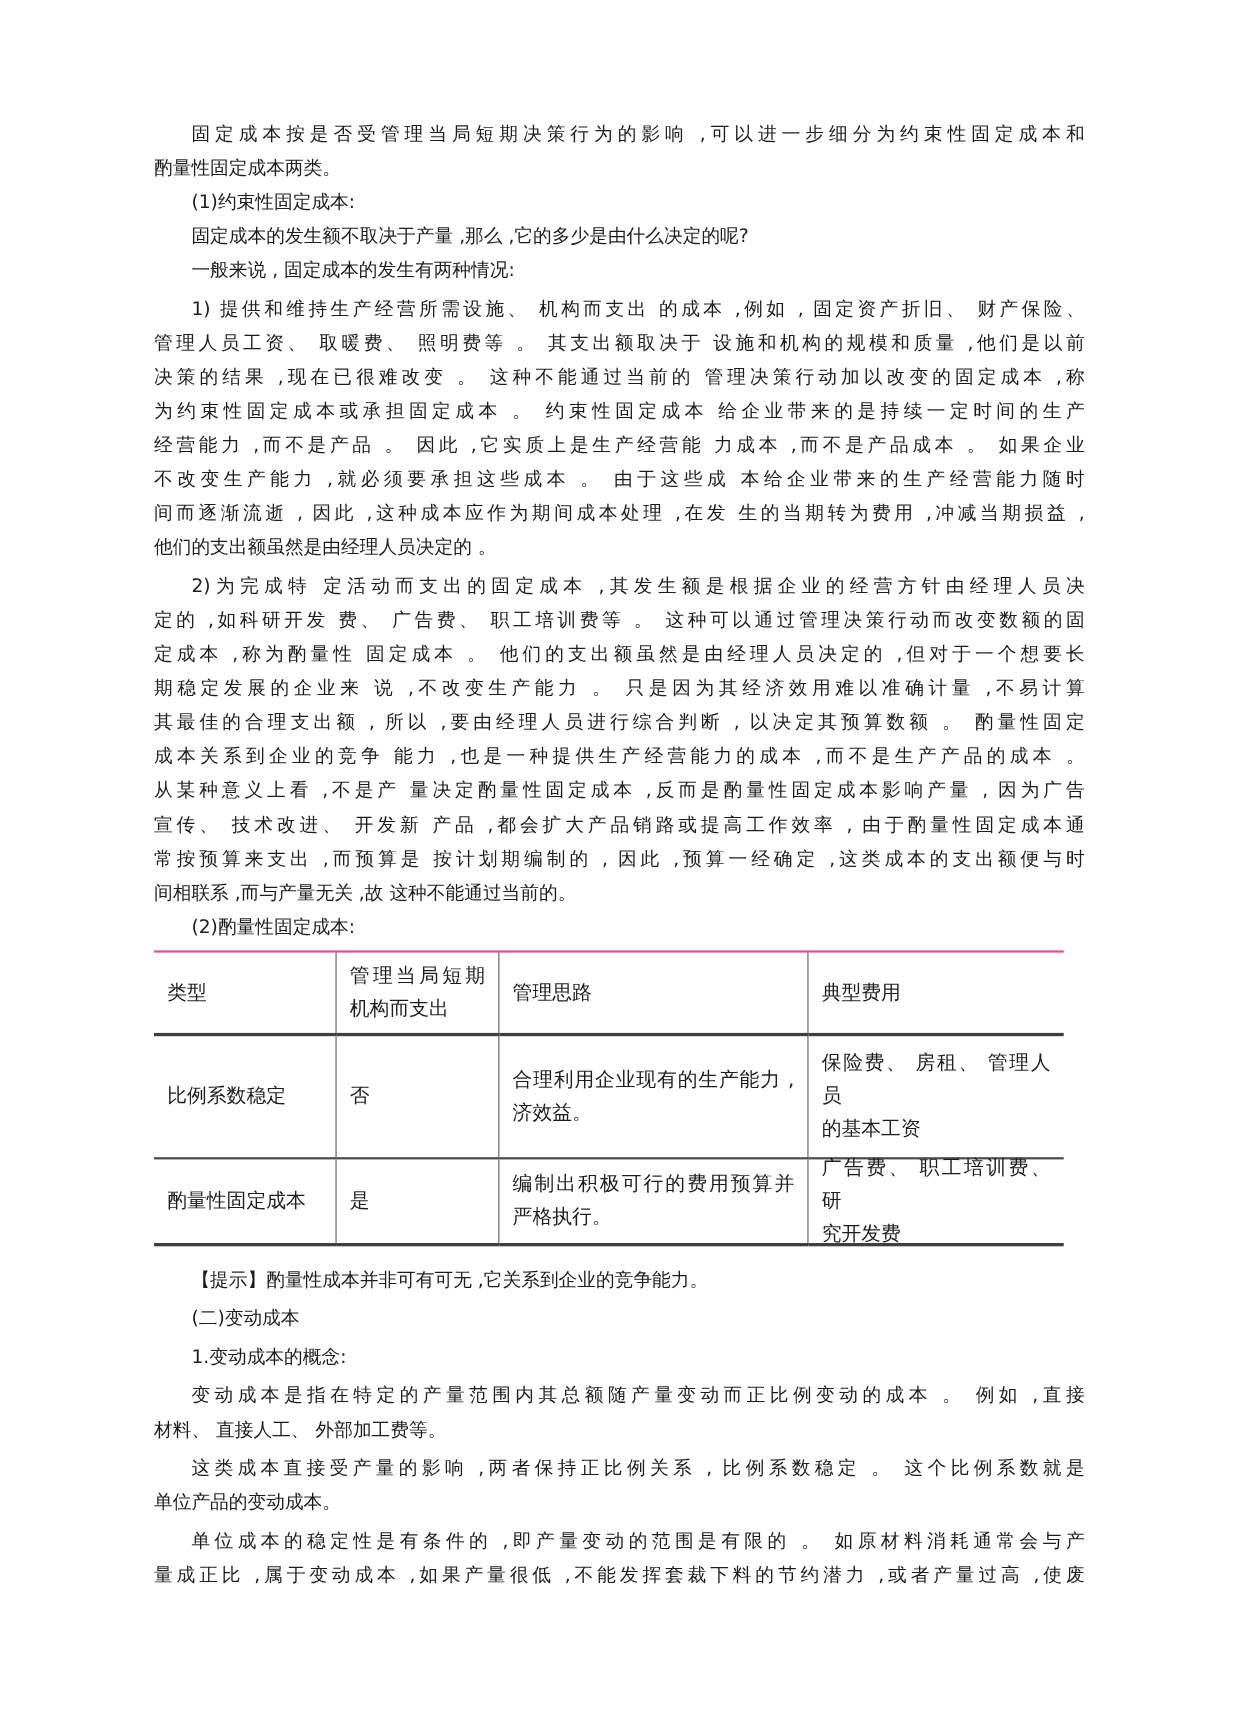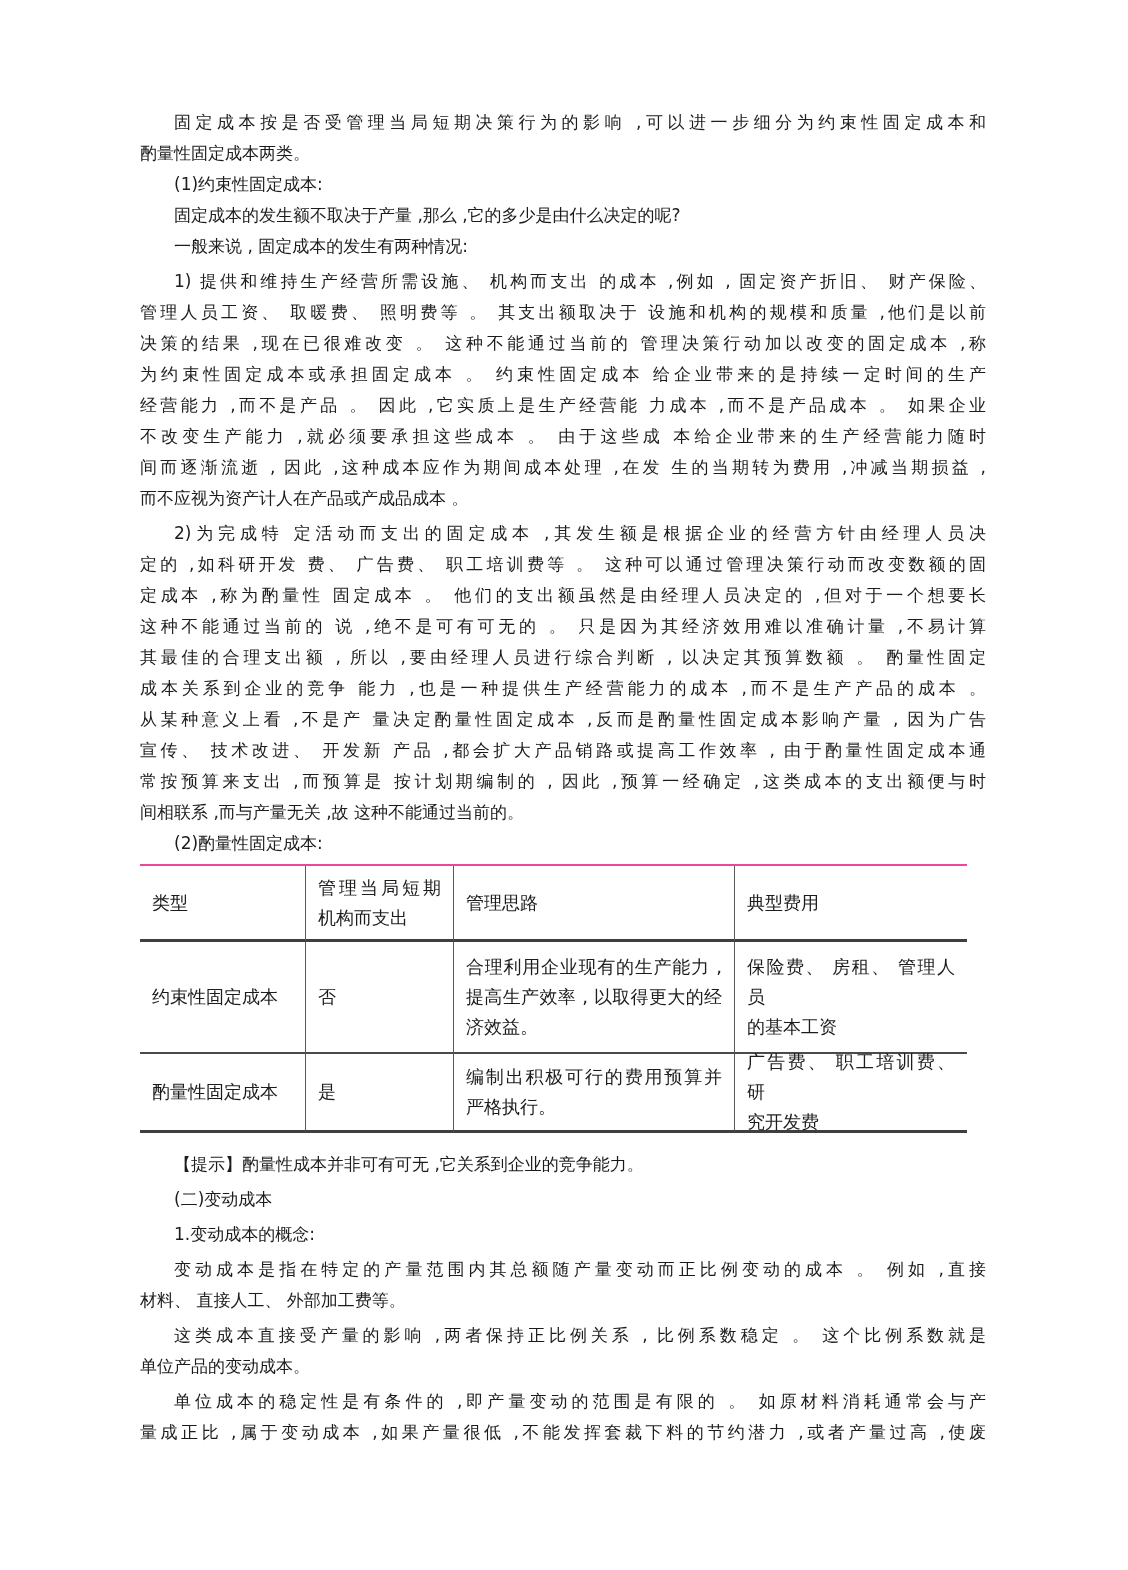--- a/index.html
+++ b/index.html
@@ -67,27 +67,27 @@
         <div class="line indent">一般来说 , 固定成本的发生有两种情况:</div>
       </div>
       <div class="para gap">
         <div class="line indent full">1) 提供和维持生产经营所需设施、 机构而支出 的成本 ,例如 , 固定资产折旧、 财产保险、</div>
         <div class="line full">管理人员工资、 取暖费、 照明费等 。 其支出额取决于 设施和机构的规模和质量 ,他们是以前</div>
         <div class="line full">决策的结果 ,现在已很难改变 。 这种不能通过当前的 管理决策行动加以改变的固定成本 ,称</div>
         <div class="line full">为约束性固定成本或承担固定成本 。 约束性固定成本 给企业带来的是持续一定时间的生产</div>
         <div class="line full">经营能力 ,而不是产品 。 因此 ,它实质上是生产经营能 力成本 ,而不是产品成本 。 如果企业</div>
         <div class="line full">不改变生产能力 ,就必须要承担这些成本 。  由于这些成 本给企业带来的生产经营能力随时</div>
         <div class="line full">间而逐渐流逝 , 因此 ,这种成本应作为期间成本处理 ,在发 生的当期转为费用 ,冲减当期损益 ,</div>
-        <div class="line">而不应视为资产计人在产品或产成品成本 。</div>
+        <div class="line">他们的支出额虽然是由经理人员决定的 。</div>
       </div>
       <div class="para gap">
         <div class="line indent full">2)为完成特 定活动而支出的固定成本 ,其发生额是根据企业的经营方针由经理人员决</div>
         <div class="line full">定的 ,如科研开发 费、 广告费、 职工培训费等 。 这种可以通过管理决策行动而改变数额的固</div>
         <div class="line full">定成本 ,称为酌量性 固定成本 。 他们的支出额虽然是由经理人员决定的 ,但对于一个想要长</div>
-        <div class="line full">这种不能通过当前的 说 ,绝不是可有可无的 。 只是因为其经济效用难以准确计量 ,不易计算</div>
+        <div class="line full">期稳定发展的企业来 说 ,不改变生产能力 。 只是因为其经济效用难以准确计量 ,不易计算</div>
         <div class="line full">其最佳的合理支出额 , 所以 ,要由经理人员进行综合判断 , 以决定其预算数额 。 酌量性固定</div>
         <div class="line full">成本关系到企业的竞争 能力 ,也是一种提供生产经营能力的成本 ,而不是生产产品的成本 。</div>
         <div class="line full">从某种意义上看 ,不是产 量决定酌量性固定成本 ,反而是酌量性固定成本影响产量 , 因为广告</div>
         <div class="line full">宣传、 技术改进、 开发新 产品 ,都会扩大产品销路或提高工作效率 , 由于酌量性固定成本通</div>
         <div class="line full">常按预算来支出 ,而预算是 按计划期编制的 , 因此 ,预算一经确定 ,这类成本的支出额便与时</div>
         <div class="line">间相联系 ,而与产量无关 ,故 这种不能通过当前的。</div>
       </div>
       <div class="para">
         <div class="line indent">(2)酌量性固定成本:</div>
       </div>
@@ -100,28 +100,27 @@
         <div class="t-line full">管理当局短期</div>
         <div class="t-line">机构而支出</div>
       </div>
       <div class="t-cell hdr">
         <div class="t-line">管理思路</div>
       </div>
       <div class="t-cell hdr last-col">
         <div class="t-line">典型费用</div>
       </div>
       <div class="t-cell r1">
-        <div class="t-line">约束性固定成本</div>
+        <div class="t-line">比例系数稳定</div>
       </div>
       <div class="t-cell r1">
         <div class="t-line">否</div>
       </div>
       <div class="t-cell r1">
         <div class="t-line full">合理利用企业现有的生产能力 ,</div>
-        <div class="t-line full">提高生产效率 , 以取得更大的经</div>
         <div class="t-line">济效益。</div>
       </div>
       <div class="t-cell r1 last-col">
         <div class="t-line full">保险费、 房租、 管理人员</div>
         <div class="t-line">的基本工资</div>
       </div>
       <div class="t-cell r2">
         <div class="t-line">酌量性固定成本</div>
       </div>
       <div class="t-cell r2">

